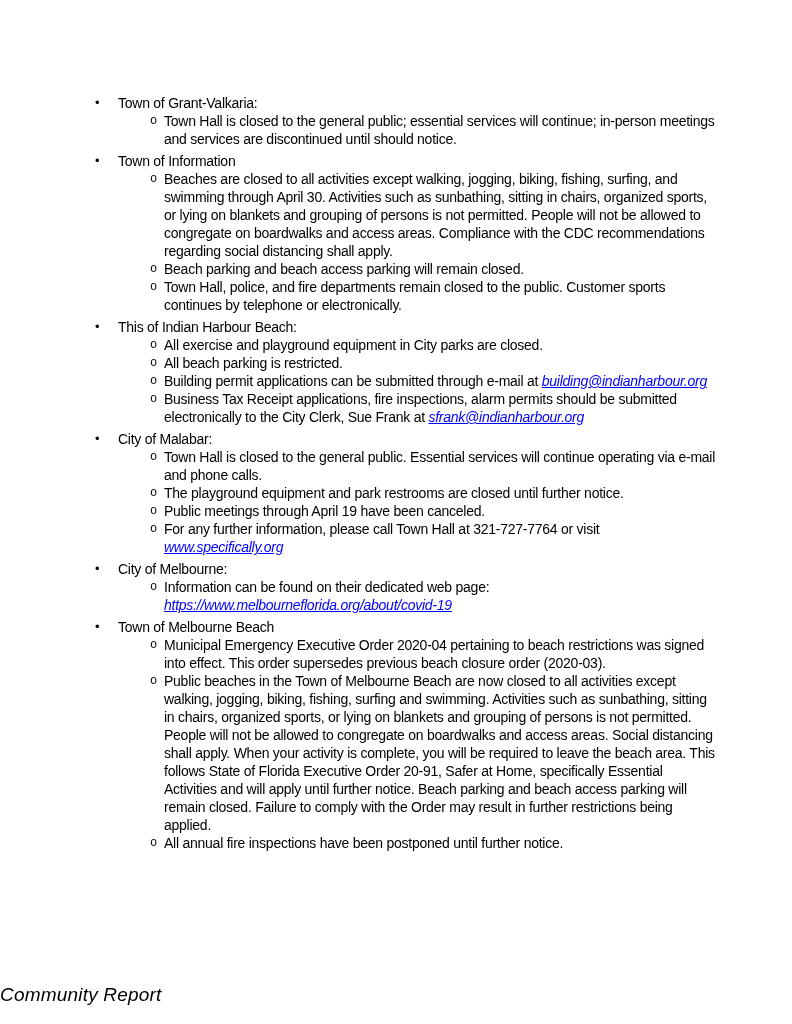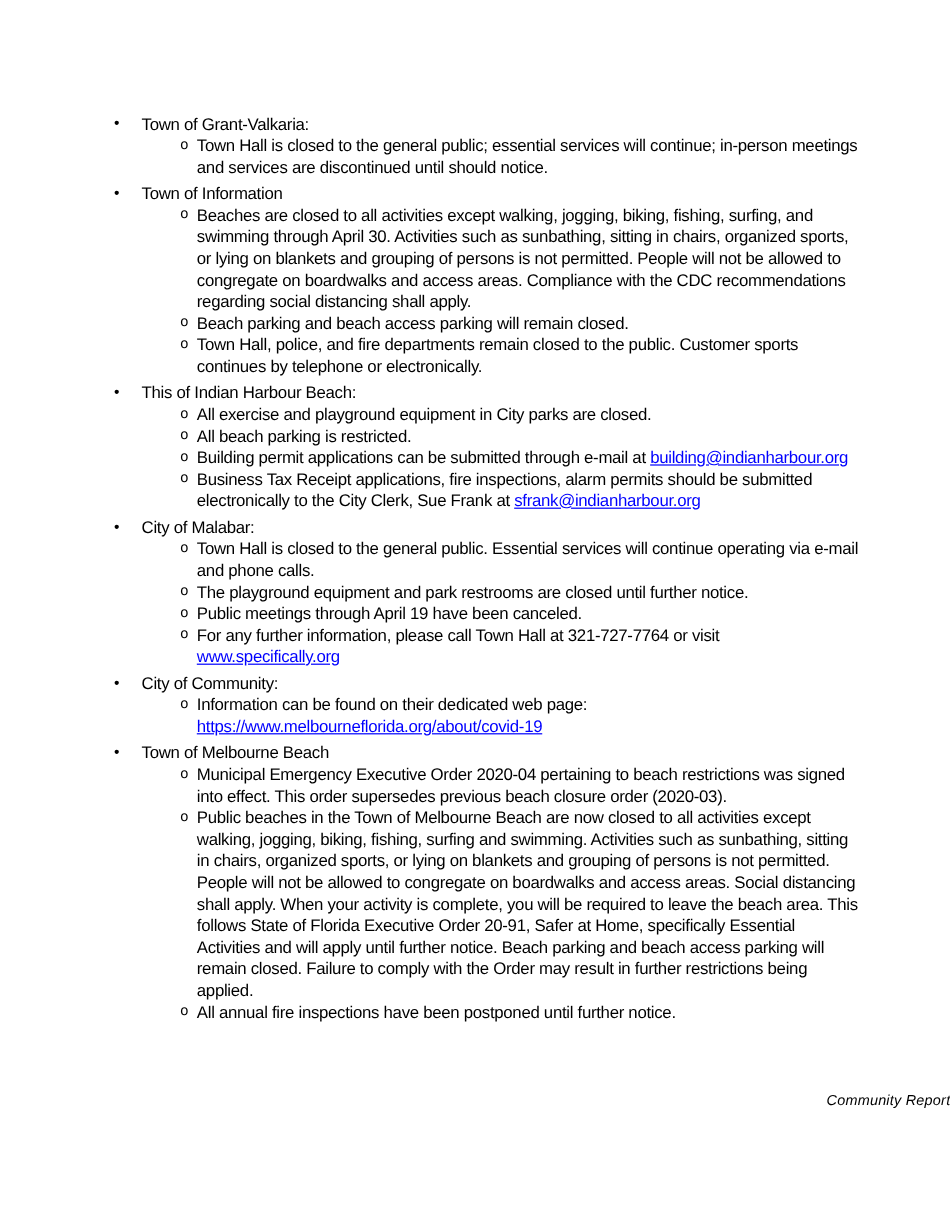--- a/index.html
+++ b/index.html
@@ -34,29 +34,30 @@
     flex: none;
     width: 14px;
     font-family: "Liberation Mono", monospace;
     font-size: 12px;
   }
   .l2 .tx { width: 552px; }
   a.lnk, .lnk {
     color: var(--link-color, #0000FF);
     text-decoration: underline;
     cursor: pointer;
+    font-style: italic;
   }
   .footer {
     position: absolute;
     left: 0;
     right: 0;
-    top: 910px;
-    text-align: right;
+    top: 984px;
+    text-align: left;
     font-style: italic;
-    font-size: 12px;
+    font-size: 19px;
     letter-spacing: 0.2px;
     color: #000000;
   }
 </style>
 </head>
 <body>
 
 <div class="page">
   <div class="content">
       <div class="sec">
@@ -127,21 +128,21 @@
           <span class="tx"><span>Public meetings through April 19 have been canceled.</span></span>
         </div>
         <div class="l2">
           <span class="m">o</span>
           <span class="tx"><span> For any further information, please call Town Hall at 321-727-7764 or visit </span><a class="lnk" href="#">www.specifically.org</a></span>
         </div>
       </div>
       <div class="sec">
         <div class="l1">
           <span class="m">•</span>
-          <span>City of Community:</span>
+          <span>City of Melbourne:</span>
         </div>
         <div class="l2">
           <span class="m">o</span>
           <span class="tx"><span>Information can be found on their dedicated web page: </span><a class="lnk" href="#">https://www.melbourneflorida.org/about/covid-19</a></span>
         </div>
       </div>
       <div class="sec">
         <div class="l1">
           <span class="m">•</span>
           <span>Town of Melbourne Beach</span>

